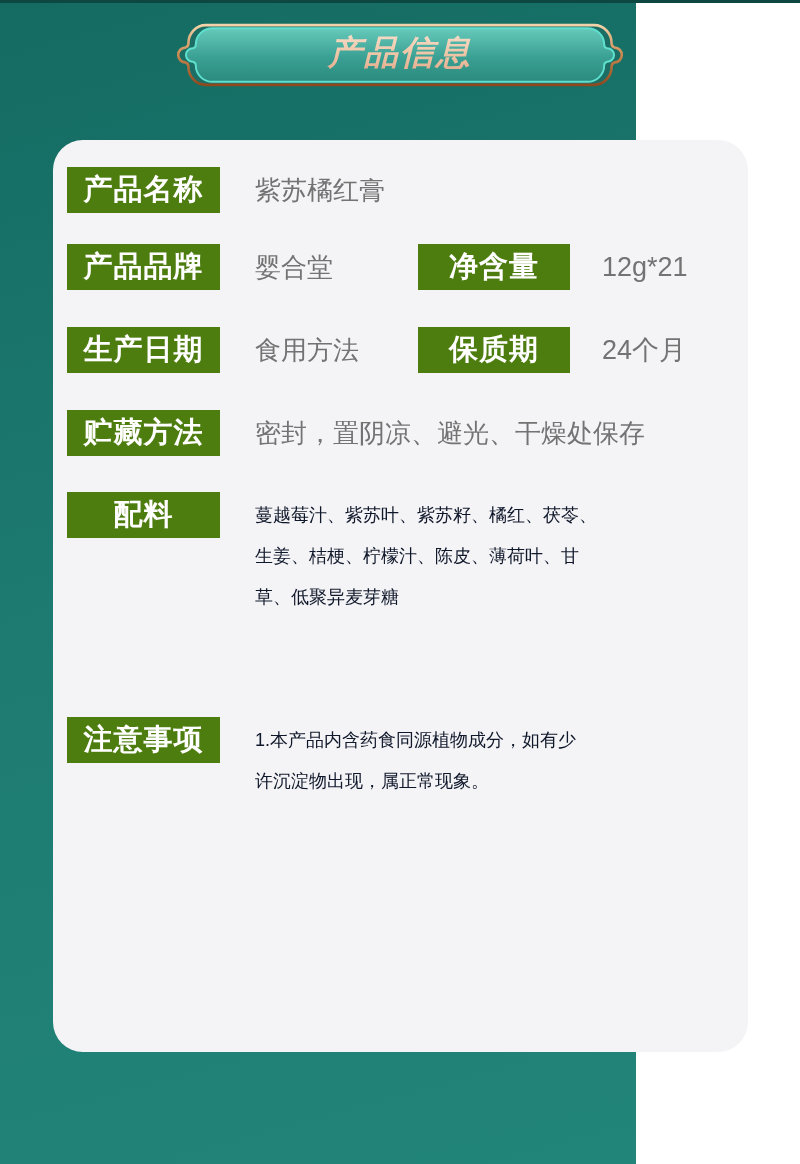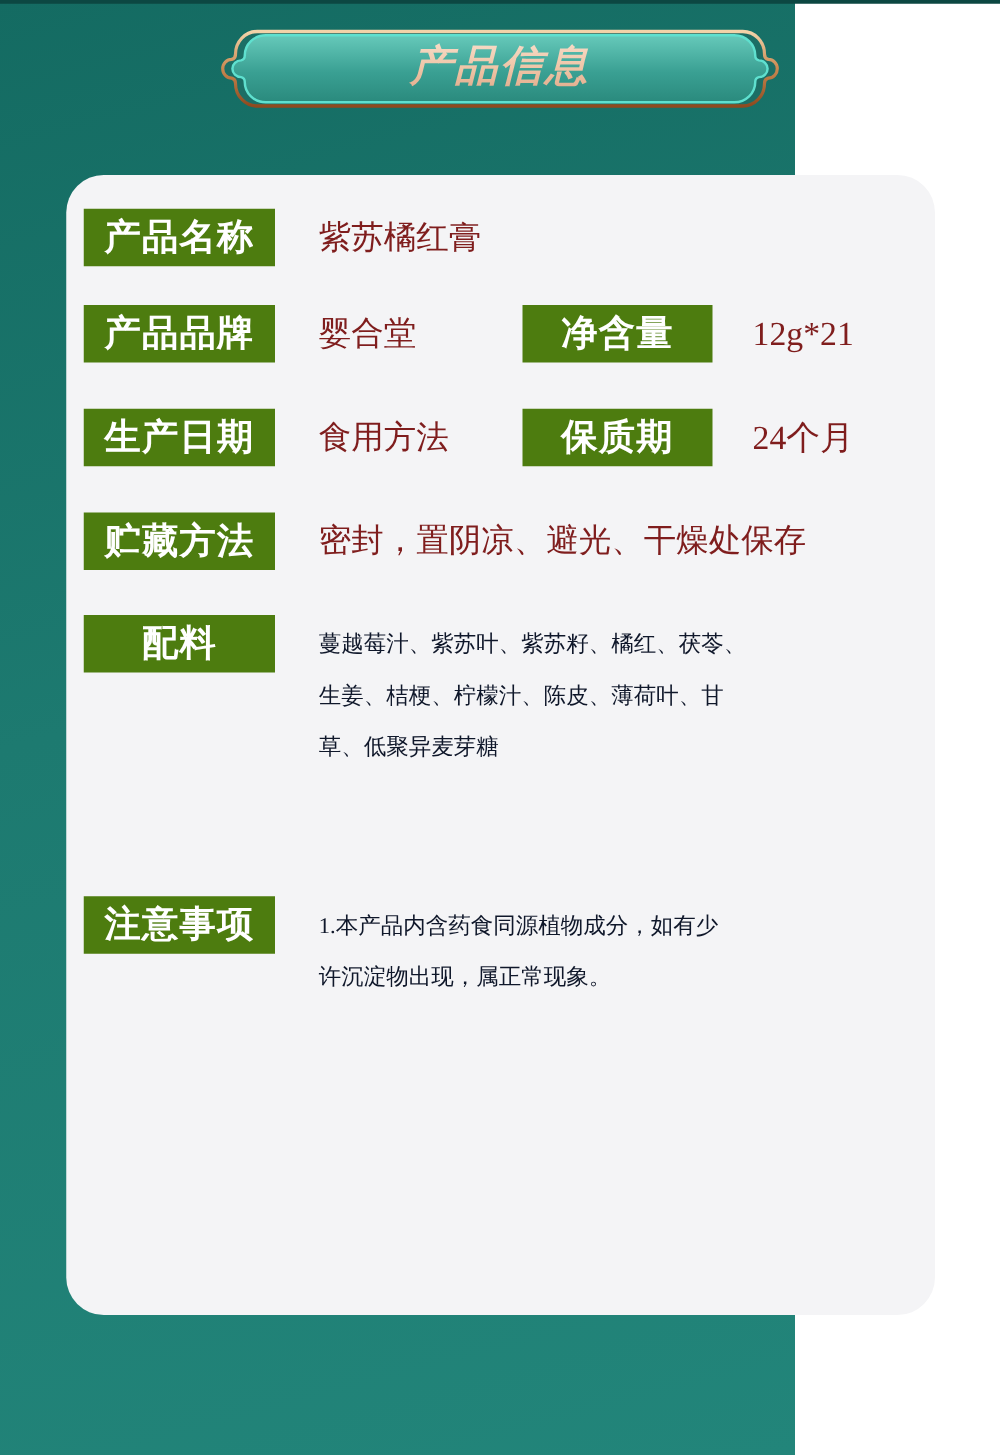--- a/index.html
+++ b/index.html
@@ -4,21 +4,20 @@
 <style>
   html,body { margin:0; padding:0; }
   body {
     width:800px; height:1164px;
     font-family:"Liberation Sans","DejaVu Sans",sans-serif;
     overflow:hidden;
   }
   .page {
     position:relative; width:636px; height:1164px;
     background:linear-gradient(165deg,#146b62 0%,#1d7a70 45%,#22857a 100%);
-    font-family:Liberation Serif, serif;
   }
   .topline {
     position:absolute; left:0; top:0; width:800px; height:3px;
     background:#0c4742;
   }
   
   .banner { position:absolute; left:170px; top:22px; width:460px; height:66px; }
   .banner svg { position:absolute; left:0; top:0; }
   .banner-title {
     position:absolute; left:0; top:0; width:460px; height:62px;
@@ -35,21 +34,21 @@
     background:#f4f4f6; border-radius:30px;
   }
   .row { position:absolute; left:14px; display:flex; align-items:flex-start; }
   .lbl {
     flex:0 0 auto; width:153px; height:46px;
     background:#4d7c0f; color:#ffffff;
     display:flex; align-items:center; justify-content:center;
     font-size:29px; font-weight:700; letter-spacing:1px;
   }
   .val {
-    margin-left:35px; color:#7f1d1d; font-size:26px; line-height:46px;
+    margin-left:35px; color:#737373; font-size:26px; line-height:46px;
     white-space:nowrap;
   }
   .val.num { font-size:27px; }
   .para { margin-left:35px; color:#0f172a; font-size:18px; line-height:41px; padding-top:3px; }
   .para div { white-space:nowrap; }
   .pair2 { position:absolute; left:351px; top:0; display:flex; align-items:flex-start; }
   .pair2 .lbl { width:152px; }
   .pair2 .val { margin-left:32px; }
 </style>
 </head>

